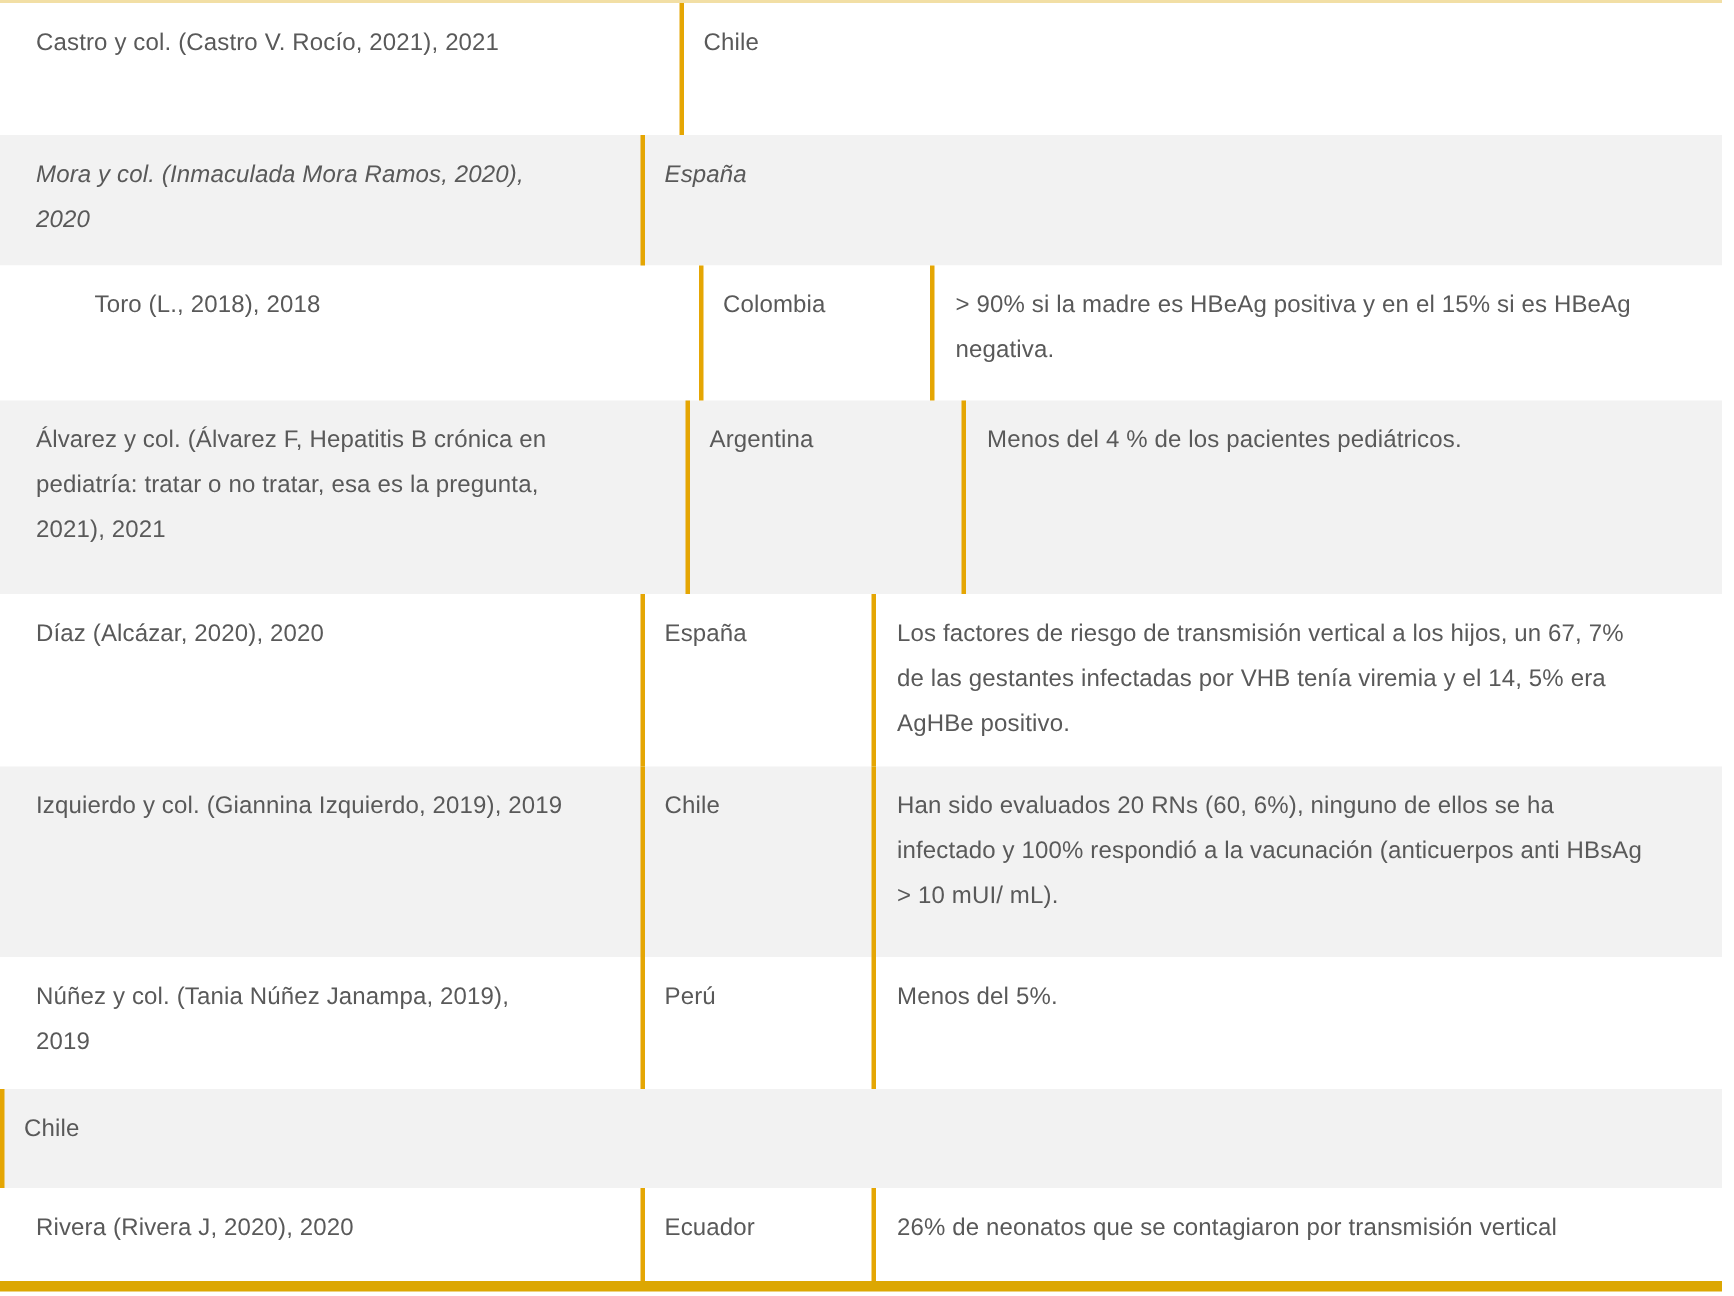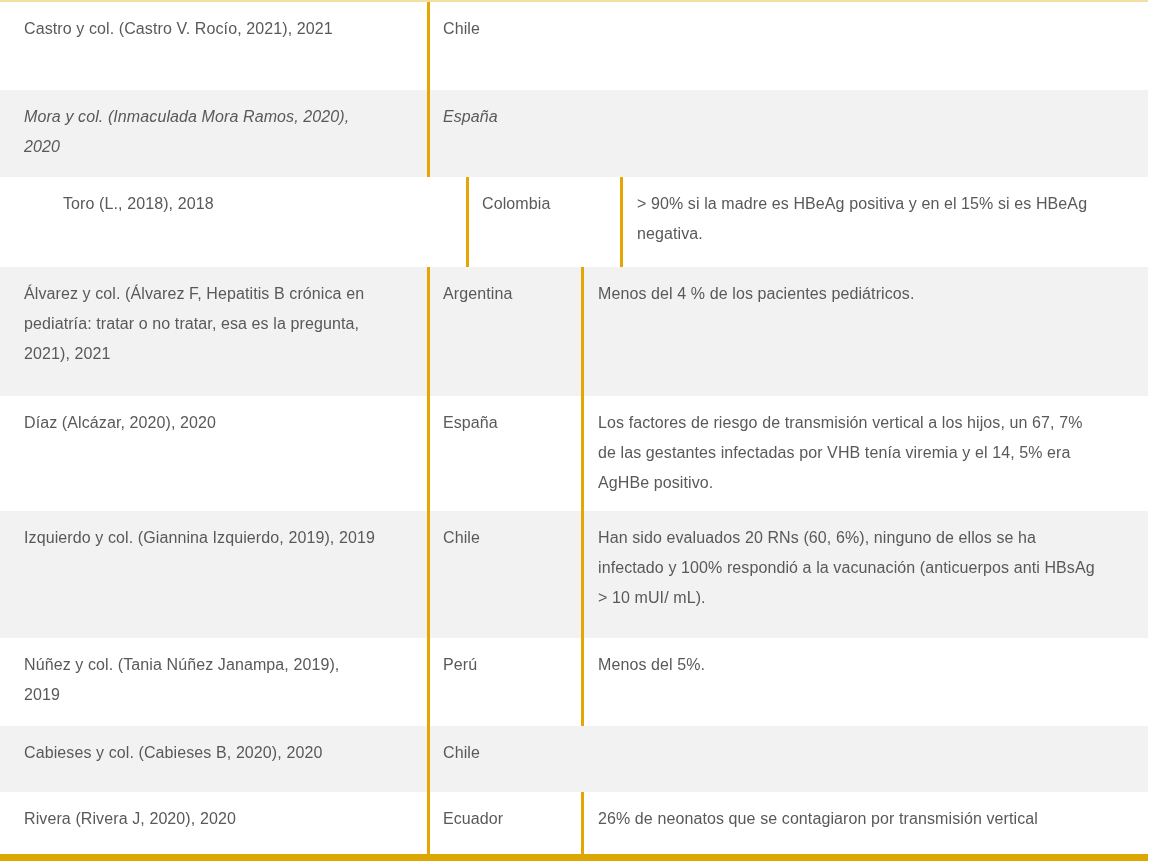--- a/index.html
+++ b/index.html
@@ -21,24 +21,24 @@
   }
   .row {
     display: grid;
     grid-template-columns: 427px 154px 567px;
     background: #ffffff;
   }
   .row:nth-child(even) {
     background: #F2F2F2;
   }
   
-  .row:nth-child(1) { min-height: 88px; }
+  .row:nth-child(1) { min-height: 88px; gap: 26px; }
   .row:nth-child(2) { min-height: 87px; font-style: italic; }
   .row:nth-child(3) { min-height: 90px; padding-left: 39px; }
-  .row:nth-child(4) { min-height: 129px; }
+  .row:nth-child(4) { min-height: 129px; gap: 30px; }
   .row:nth-child(5) { min-height: 115px; }
   .row:nth-child(6) { min-height: 127px; }
   .row:nth-child(7) { min-height: 88px; }
   .row:nth-child(8) { min-height: 66px; }
   .row:nth-child(9) { min-height: 62px; }
 
   .cell {
     box-sizing: border-box;
     color: #595959;
     font-size: 16px;
@@ -110,21 +110,20 @@
       <div class="cell cell-finding"><span class="txt">Han sido evaluados 20 RNs (60, 6%), ninguno de ellos se ha infectado y 100% respondió a la vacunación (anticuerpos anti HBsAg &gt; 10 mUI/ mL).</span></div>
     </div>
 
     <div class="row">
       <div class="cell cell-study"><span class="txt">Núñez y col. (Tania Núñez Janampa, 2019), 2019</span></div>
       <div class="cell cell-country"><span class="txt">Perú</span></div>
       <div class="cell cell-finding"><span class="txt">Menos del 5%.</span></div>
     </div>
 
     <div class="row">
-      <div class="cell cell-study"><span class="txt">Cabieses y col. (Cabieses B, 2020), 2020</span></div>
       <div class="cell cell-country"><span class="txt">Chile</span></div>
     </div>
 
     <div class="row">
       <div class="cell cell-study"><span class="txt">Rivera (Rivera J, 2020), 2020</span></div>
       <div class="cell cell-country"><span class="txt">Ecuador</span></div>
       <div class="cell cell-finding"><span class="txt">26% de neonatos que se contagiaron por transmisión vertical</span></div>
     </div>
 
   </div>

